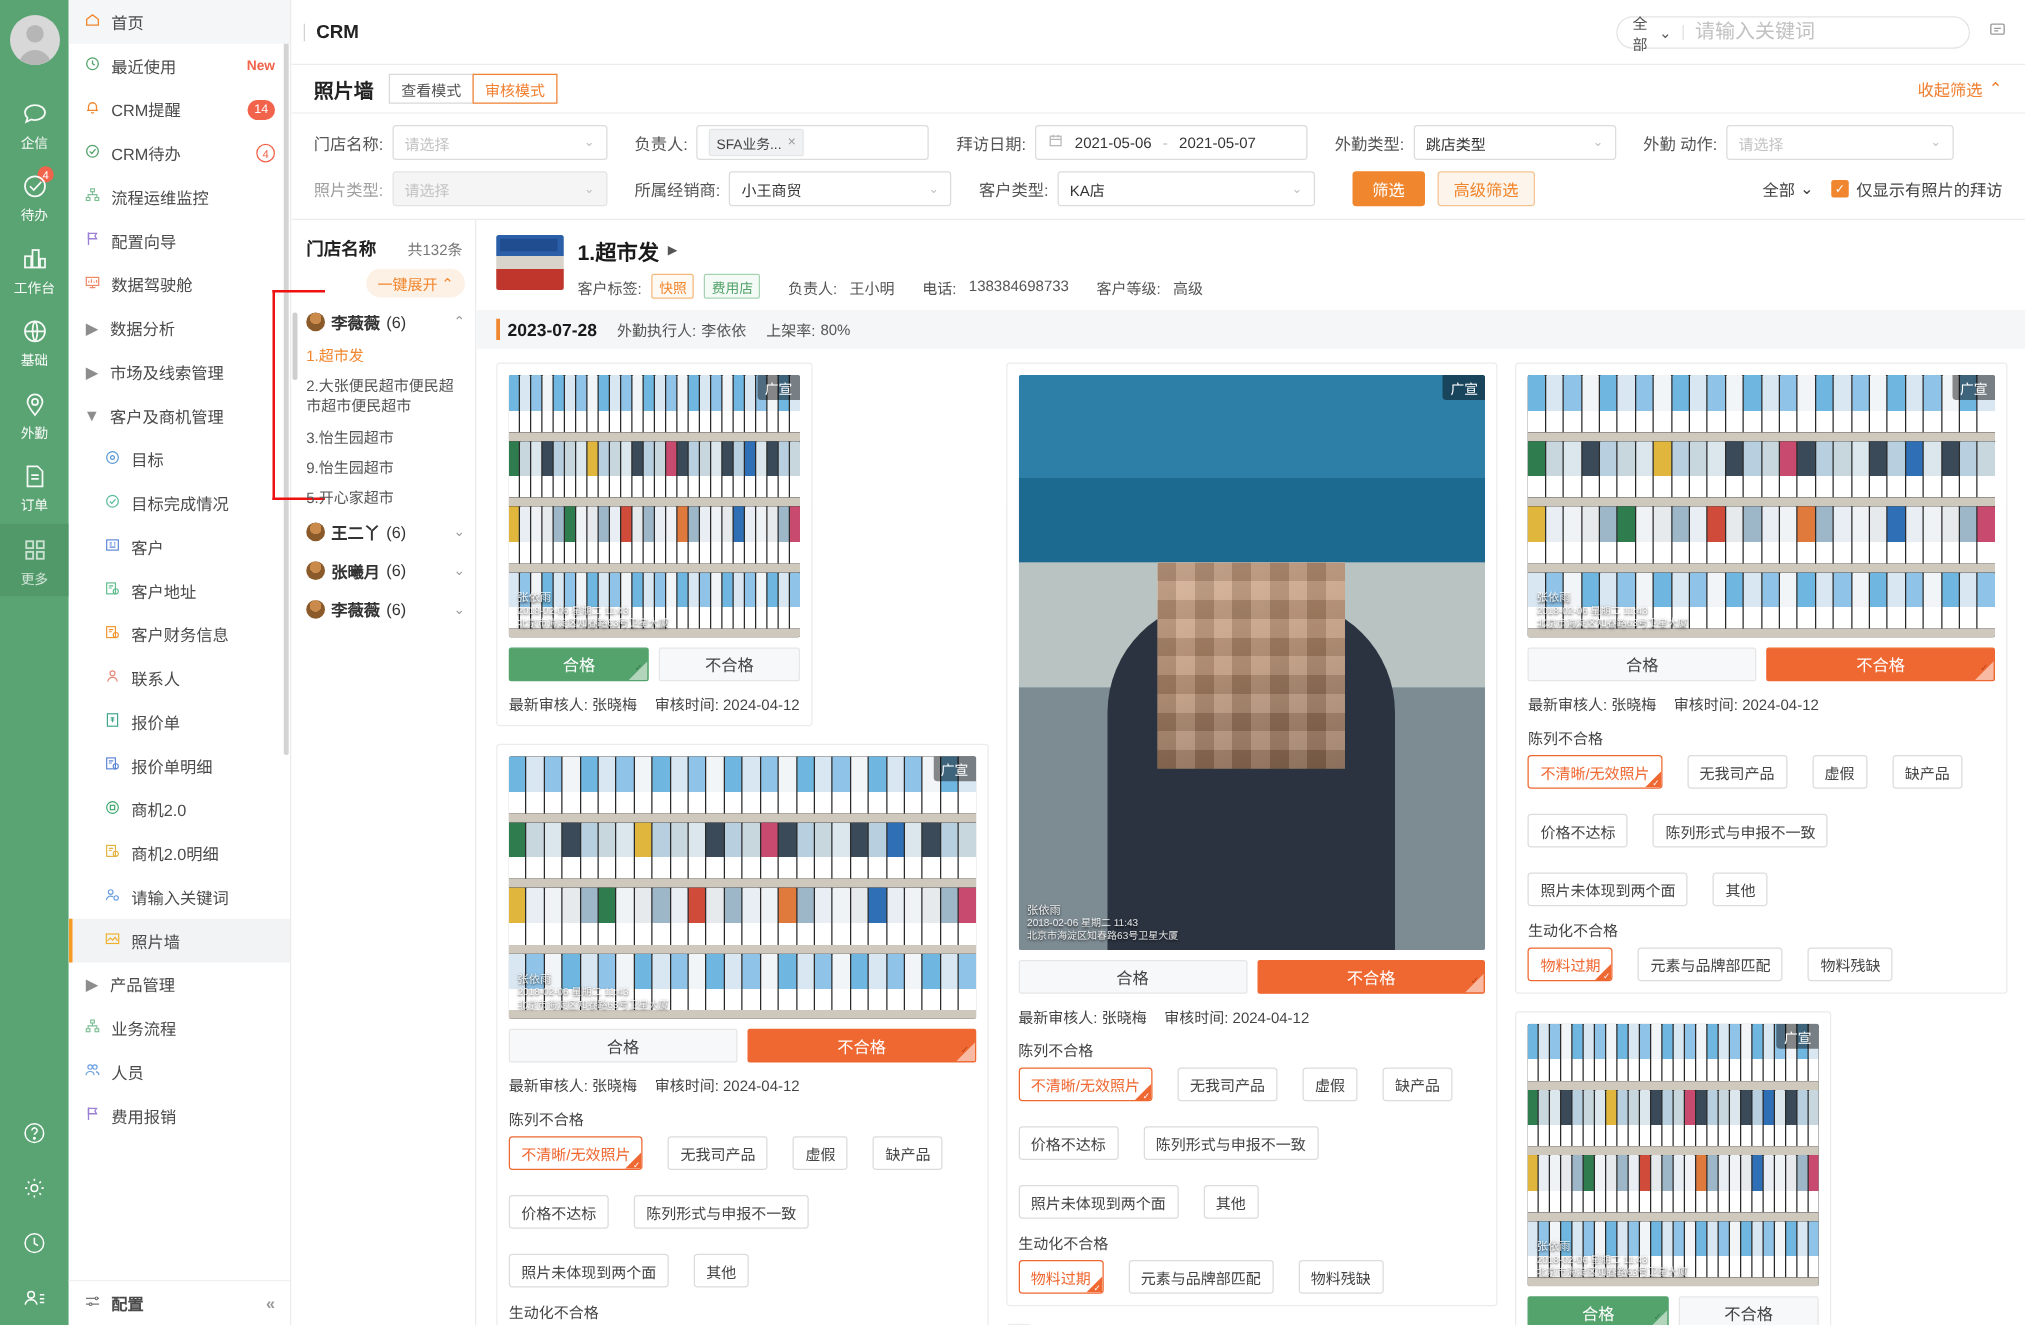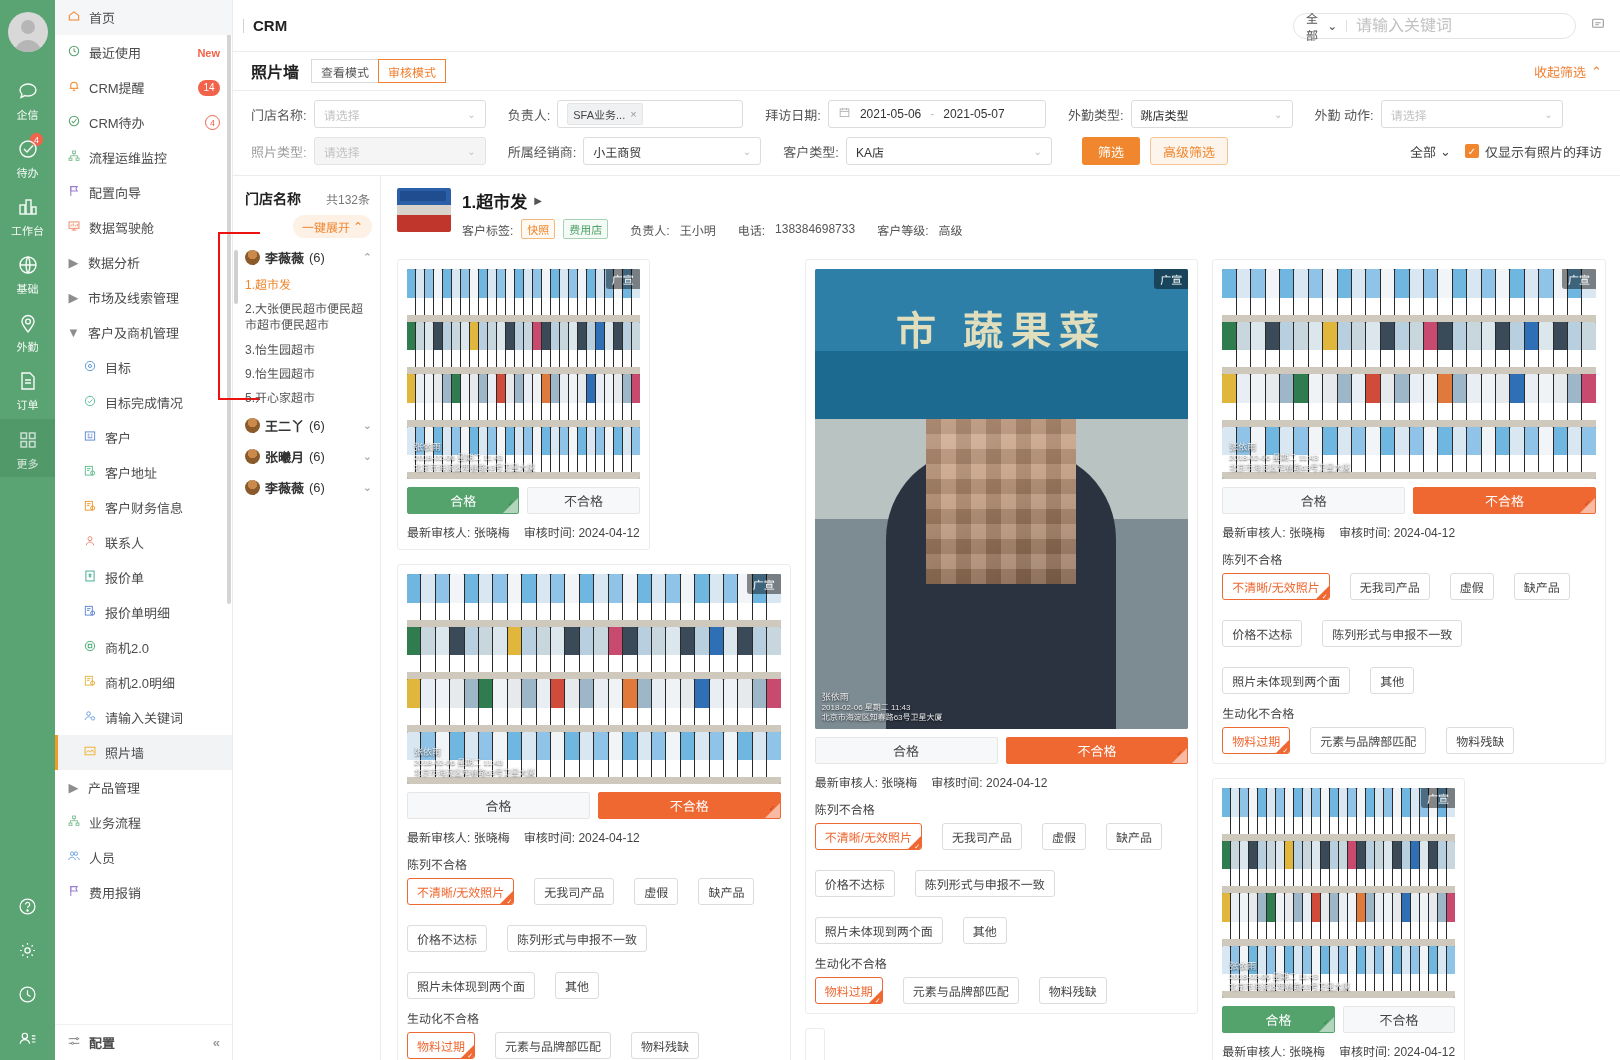--- a/index.html
+++ b/index.html
@@ -892,20 +892,27 @@
               <span class="mi">负责人:</span>
               <span class="mi" style="margin-left:-12px">王小明</span>
               <span class="mi">电话:</span>
               <span class="mi" style="margin-left:-12px">138384698733</span>
               <span class="mi">客户等级:</span>
               <span class="mi" style="margin-left:-12px">高级</span>
             </div>
           </div>
         </div>
 
+        <div class="date-row">
+          <span class="d">2023-07-28</span>
+          <span>外勤执行人:</span>
+          <span style="margin-left:-12px">李依依</span>
+          <span>上架率:</span>
+          <span style="margin-left:-12px">80%</span>
+        </div>
 
         <div class="cards">
 
           <div class="col">
 
             <div class="card">
               <div class="photo">
                 <span class="gx">广宣</span>
                 <div class="shelf">
                     <div class="row" style="top: 0px; height: 45.5px;">
@@ -1202,21 +1209,20 @@
             </div>
           </div>
 
           <div class="col">
 
             <div class="card">
               <div class="photo">
                 <span class="gx">广宣</span>
                 <div class="street">
                   <div class="sign"></div>
-                  <div class="signtxt">市 蔬果菜</div>
                   <div class="store"></div>
                   <div class="ground"></div>
                   <div class="person"></div>
                   <div class="mosaic"></div>
                 </div>
                 <div class="wm">
                   <div class="n">张依雨</div>
                   <div>2018-02-06 星期二 11:43</div>
                   <div>北京市海淀区知春路63号卫星大厦</div>
                 </div>

